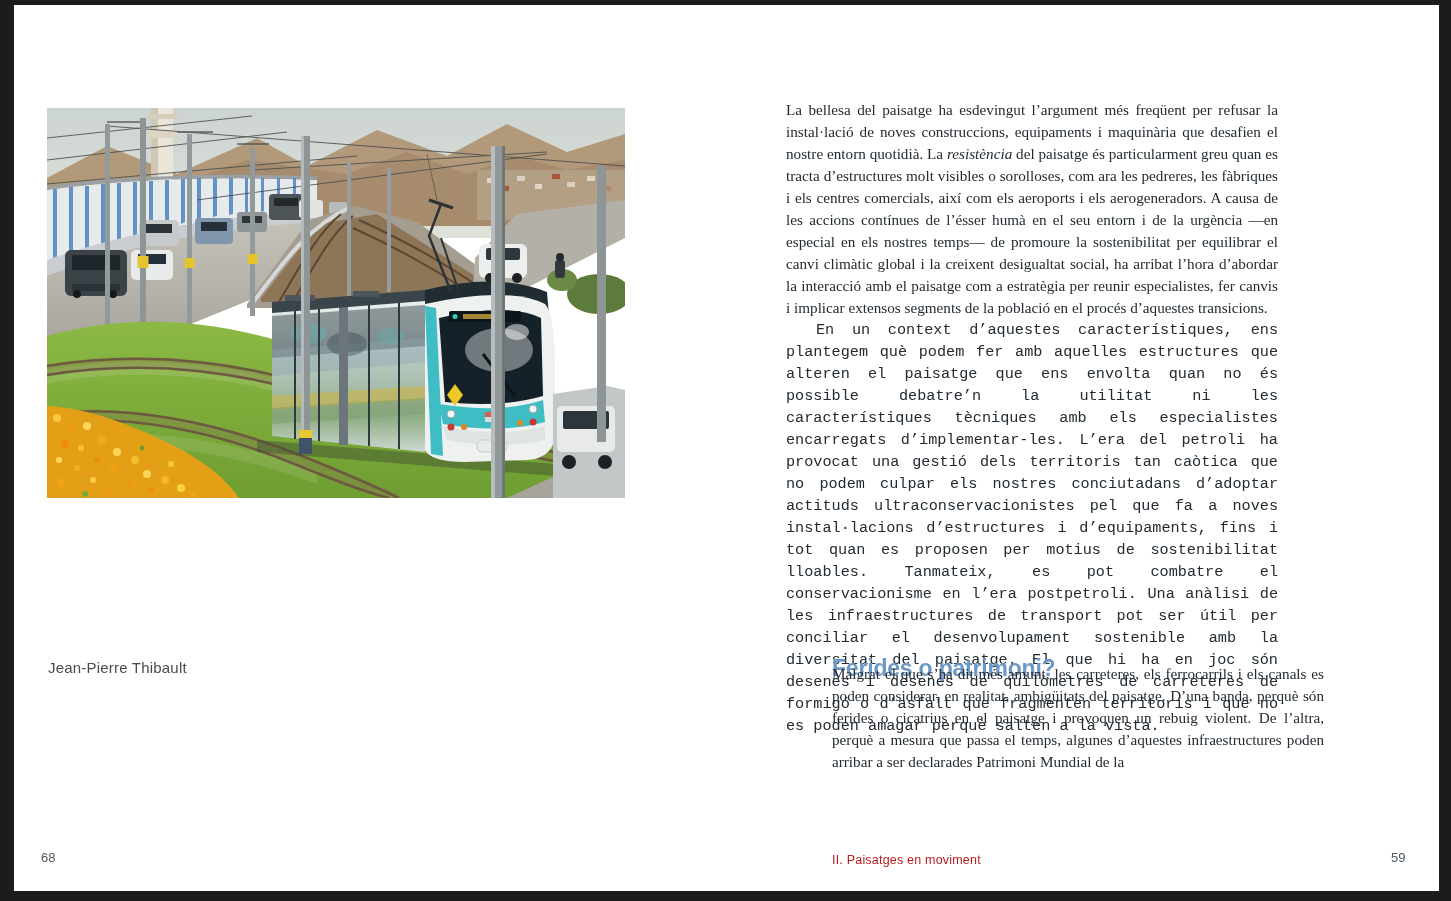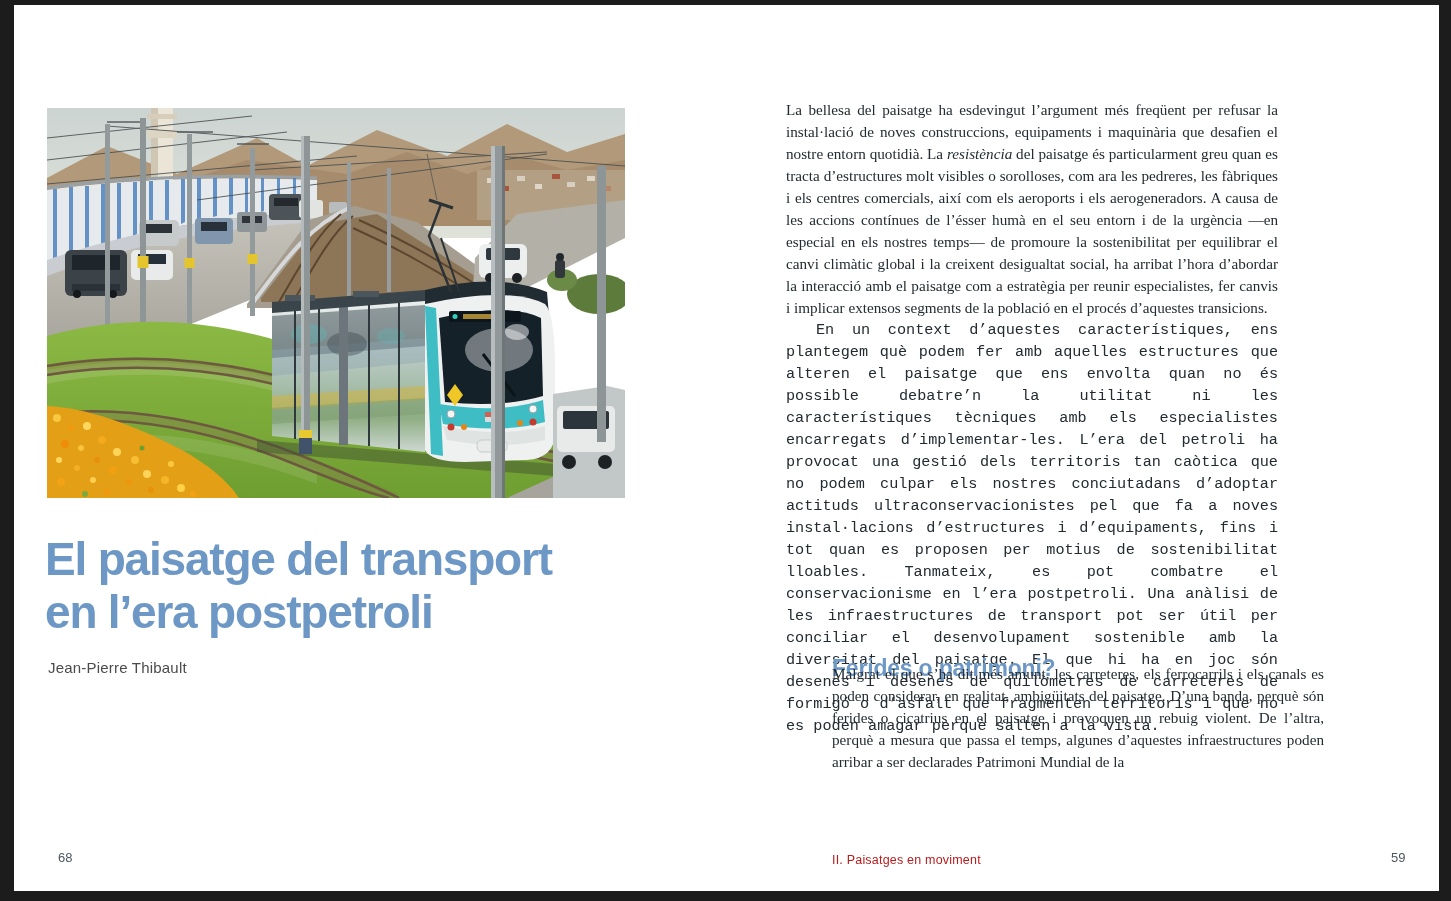--- a/index.html
+++ b/index.html
@@ -21,21 +21,21 @@
     font-size:46px;line-height:53px;letter-spacing:-1.2px;
     color:#6d98c6;
   }
   .author{
     position:absolute;left:34px;top:654px;
     font-size:15px;letter-spacing:.2px;color:#4b4b4b;
   }
   .pageno{
     position:absolute;font-size:13px;color:#4e565e;
   }
-  .pageno-left{left:44px;top:845px;}
+  .pageno-left{left:27px;top:845px;}
   .pageno-right{left:1377px;top:845px;}
   .body-col{
     position:absolute;left:772px;top:94px;width:492px;
     font-family:"Liberation Serif","DejaVu Serif",serif;
     font-size:15.2px;line-height:22px;text-align:justify;
     color:#232b31;
   }
   .body-col p{margin:0;}
   .body-col p.indent{text-indent:30px;font-family:Liberation Mono, monospace;}
   .sec-head{
@@ -307,21 +307,20 @@
       <rect x="254" y="28" width="3" height="318" fill="#b5bbbc"></rect>
       <rect x="252" y="330" width="13" height="16" fill="#41526b"></rect>
       <rect x="252" y="322" width="13" height="8" fill="#e8c92f"></rect>
       <rect x="444" y="38" width="14" height="352" fill="#90989a"></rect>
       <rect x="444" y="38" width="4" height="352" fill="#b8bebf"></rect>
       <rect x="455" y="38" width="3" height="352" fill="#6e7678"></rect>
       <rect x="550" y="58" width="9" height="276" fill="#8e9597"></rect>
     </g>
   </svg>
 
-  <h1 class="title"><span>El paisatge del transport</span><br><span>en l’era postpetroli</span></h1>
 
   <div class="author">Jean-Pierre Thibault</div>
 
   <div class="pageno pageno-left">68</div>
 
   <div class="body-col">
     <p><span>La bellesa del paisatge ha esdevingut l’argument més freqüent per refusar la instal·lació de noves construccions, equipaments i maquinària que desafien el nostre entorn quotidià. La </span><em>resistència</em><span> del paisatge és particularment greu quan es tracta d’estructures molt visibles o sorolloses, com ara les pedreres, les fàbriques i els centres comercials, així com els aeroports i els aerogeneradors. A causa de les accions contínues de l’ésser humà en el seu entorn i de la urgència —en especial en els nostres temps— de promoure la sostenibilitat per equilibrar el canvi climàtic global i la creixent desigualtat social, ha arribat l’hora d’abordar la interacció amb el paisatge com a estratègia per reunir especialistes, fer canvis i implicar extensos segments de la població en el procés d’aquestes transicions.</span></p>
     <p class="indent">En un context d’aquestes característiques, ens plantegem què podem fer amb aquelles estructures que alteren el paisatge que ens envolta quan no és possible debatre’n la utilitat ni les característiques tècniques amb els especialistes encarregats d’implementar-les. L’era del petroli ha provocat una gestió dels territoris tan caòtica que no podem culpar els nostres conciutadans d’adoptar actituds ultraconservacionistes pel que fa a noves instal·lacions d’estructures i d’equipaments, fins i tot quan es proposen per motius de sostenibilitat lloables. Tanmateix, es pot combatre el conservacionisme en l’era postpetroli. Una anàlisi de les infraestructures de transport pot ser útil per conciliar el desenvolupament sostenible amb la diversitat del paisatge. El que hi ha en joc són desenes i desenes de quilòmetres de carreteres de formigó o d’asfalt que fragmenten territoris i que no es poden amagar perquè salten a la vista.</p>
   </div>
 

